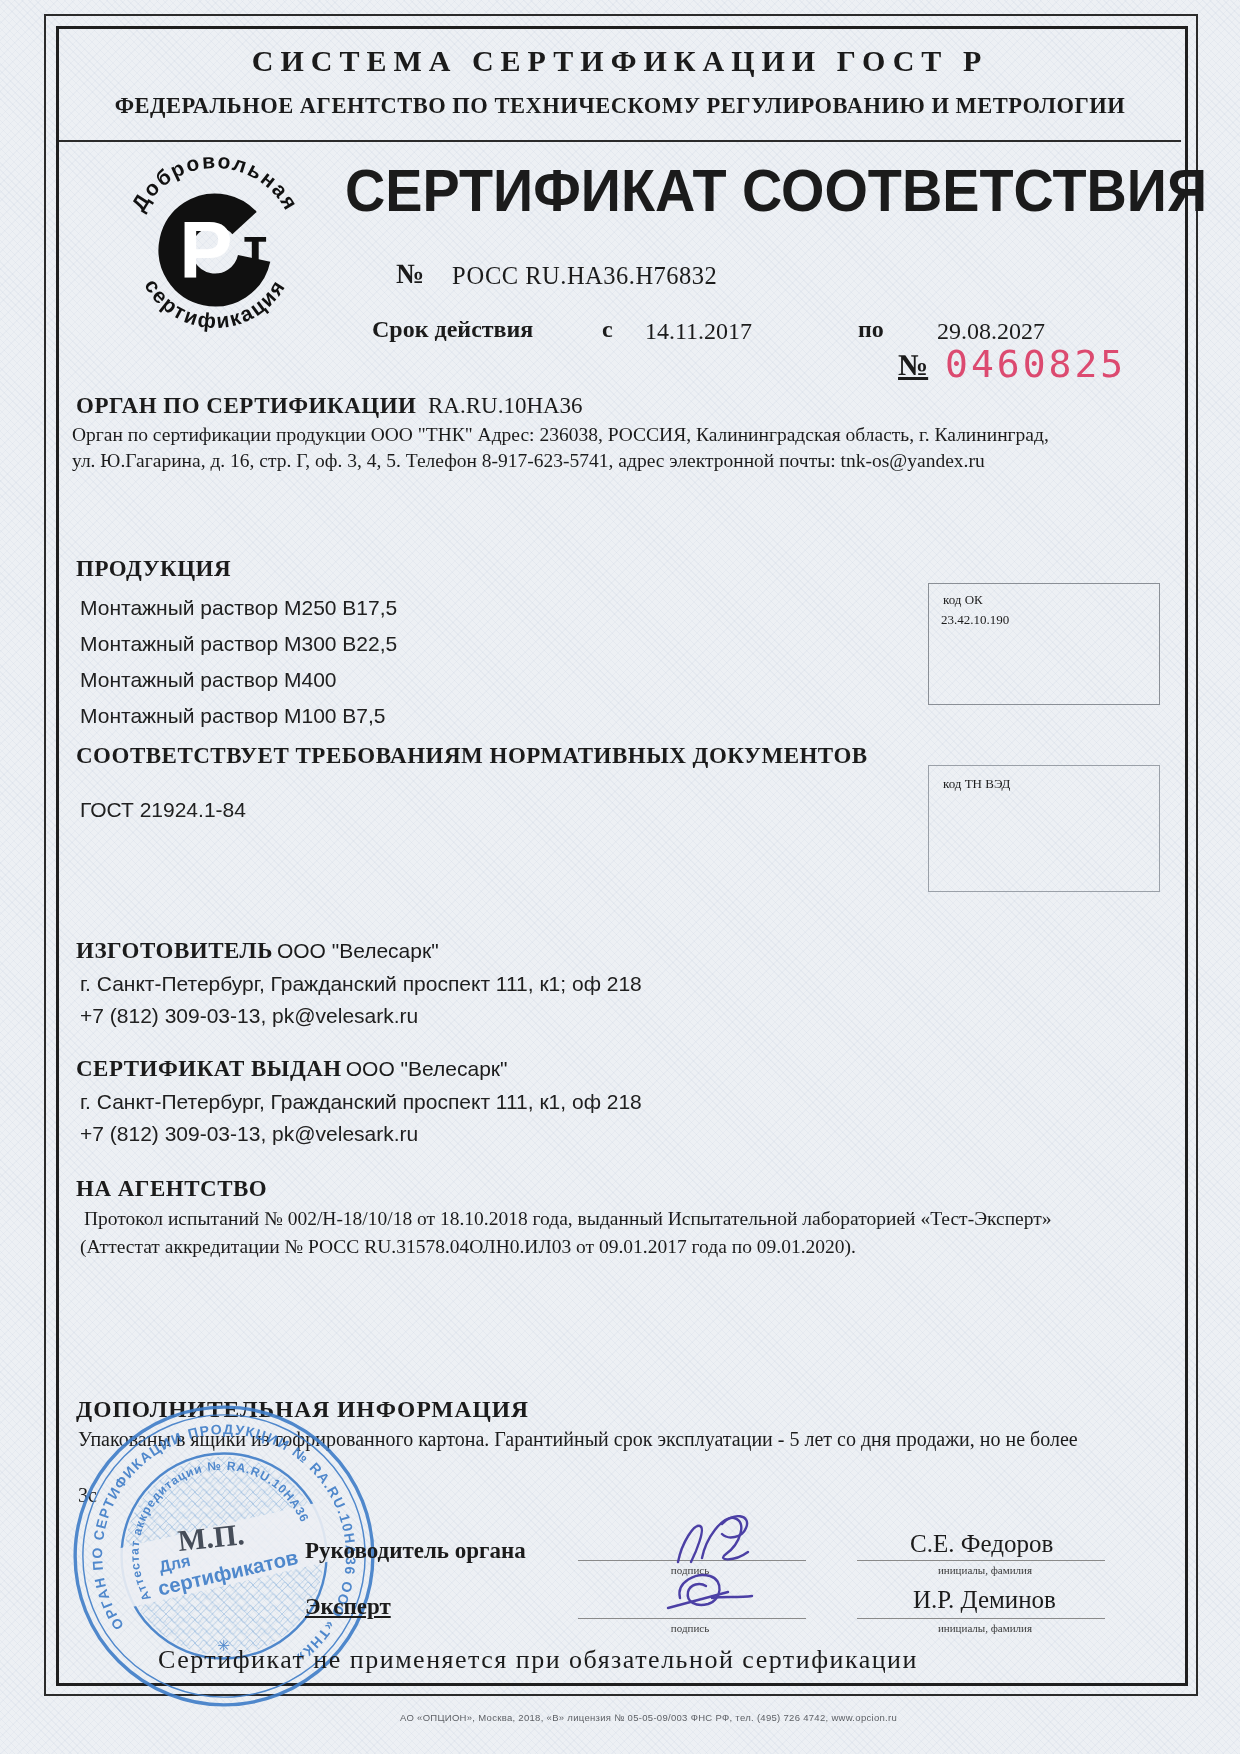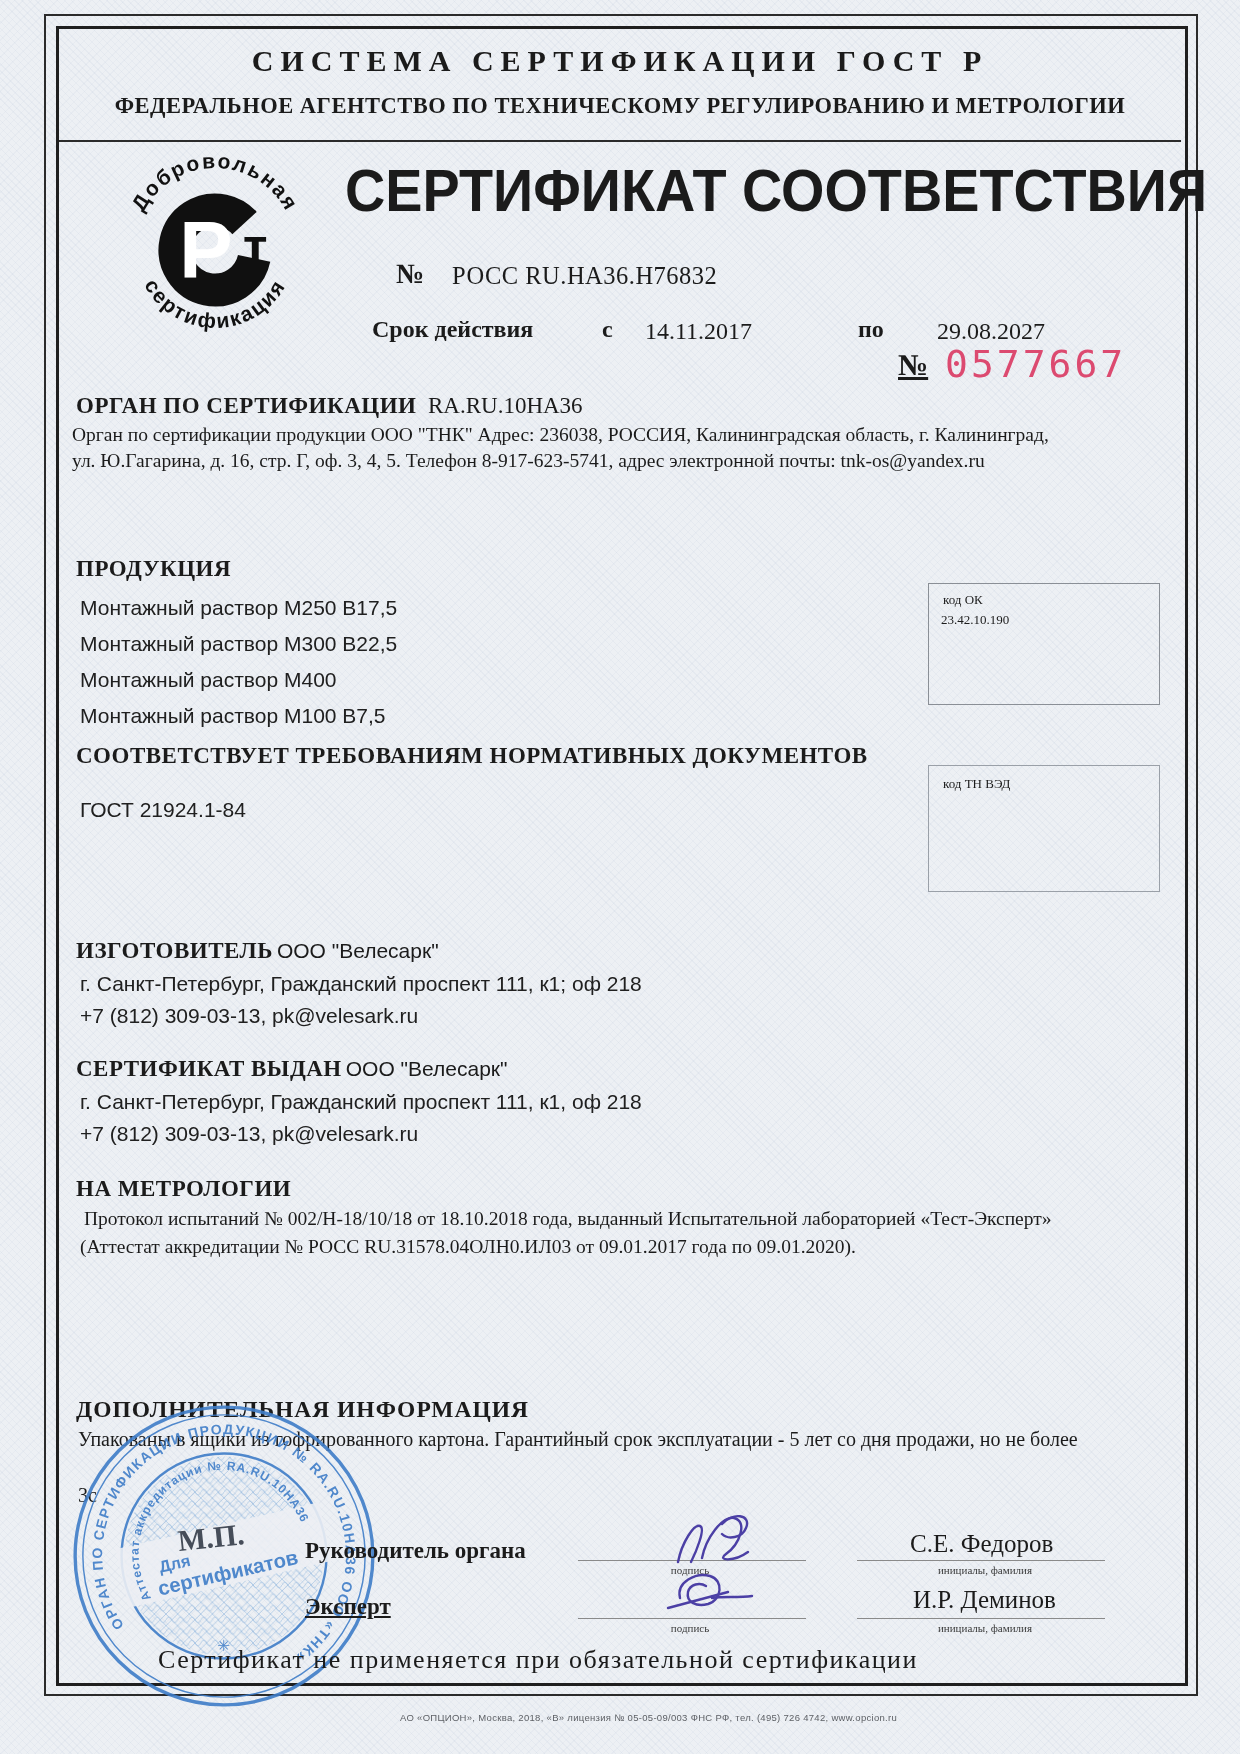--- a/index.html
+++ b/index.html
@@ -71,21 +71,21 @@
   <span class="abs b" style="left:396px;top:258px;font-size:28px;">№</span>
   <span class="abs serif24" style="left:452px;top:262px;font-size:24.5px;letter-spacing:.5px;">РОСС RU.НА36.Н76832</span>
 
   <span class="abs b serif24" style="left:372px;top:316px;">Срок действия</span>
   <span class="abs b serif24" style="left:602px;top:316px;">с</span>
   <span class="abs serif24" style="left:645px;top:318px;">14.11.2017</span>
   <span class="abs b serif24" style="left:858px;top:316px;">по</span>
   <span class="abs serif24" style="left:937px;top:318px;">29.08.2027</span>
 
   <span class="abs b" style="left:898px;top:348px;font-size:30px;text-decoration:underline;">№</span>
-  <span class="abs redno" style="left:945px;top:342px;">0577667</span>
+  <span class="abs redno" style="left:945px;top:342px;">0460825</span>
 
   <span class="abs heading" style="left:76px;top:393px;">ОРГАН ПО СЕРТИФИКАЦИИ</span>
   <span class="abs" style="left:428px;top:393px;font-size:23px;">RA.RU.10НА36</span>
   <div class="abs bodytext" style="left:72px;top:424px;">Орган по сертификации продукции ООО "ТНК" Адрес: 236038, РОССИЯ, Калининградская область, г. Калининград,</div>
   <div class="abs bodytext" style="left:72px;top:450px;">ул. Ю.Гагарина, д. 16, стр. Г, оф. 3, 4, 5. Телефон 8-917-623-5741, адрес электронной почты: tnk-os@yandex.ru</div>
 
   <span class="abs heading" style="left:76px;top:556px;">ПРОДУКЦИЯ</span>
   <div class="abs prodline" style="left:80px;top:596px;">Монтажный раствор М250 В17,5</div>
   <div class="abs prodline" style="left:80px;top:632px;">Монтажный раствор М300 В22,5</div>
   <div class="abs prodline" style="left:80px;top:668px;">Монтажный раствор М400</div>
@@ -109,21 +109,21 @@
   <div class="abs prodline" style="left:80px;top:972px;">г. Санкт-Петербург, Гражданский проспект 111, к1; оф 218</div>
   <div class="abs prodline" style="left:80px;top:1004px;">+7 (812) 309-03-13, pk@velesark.ru</div>
 
   <div class="abs" style="left:76px;top:1056px;white-space:nowrap;">
     <span class="heading">СЕРТИФИКАТ ВЫДАН</span>
     <span class="sans" style="font-size:21px;">ООО "Велесарк"</span>
   </div>
   <div class="abs prodline" style="left:80px;top:1090px;">г. Санкт-Петербург, Гражданский проспект 111, к1, оф 218</div>
   <div class="abs prodline" style="left:80px;top:1122px;">+7 (812) 309-03-13, pk@velesark.ru</div>
 
-  <span class="abs heading" style="left:76px;top:1176px;">НА МЕТРОЛОГИИ</span>
+  <span class="abs heading" style="left:76px;top:1176px;">НА АГЕНТСТВО</span>
   <div class="abs bodytext" style="left:84px;top:1208px;">Протокол испытаний № 002/Н-18/10/18 от 18.10.2018 года, выданный Испытательной лабораторией «Тест-Эксперт»</div>
   <div class="abs bodytext" style="left:80px;top:1236px;">(Аттестат аккредитации № РОСС RU.31578.04ОЛН0.ИЛ03 от 09.01.2017 года по 09.01.2020).</div>
 
   <span class="abs heading" style="left:76px;top:1396px;font-size:23.5px;letter-spacing:1px;">ДОПОЛНИТЕЛЬНАЯ ИНФОРМАЦИЯ</span>
   <div class="abs" style="left:78px;top:1428px;font-size:20px;white-space:nowrap;">Упакованы в ящики из гофрированного картона. Гарантийный срок эксплуатации - 5 лет со дня продажи, но не более</div>
   <div class="abs" style="left:78px;top:1484px;font-size:20px;">3с</div>
 
   <svg class="stamp-texts" style="left:50px;top:1382px;opacity:.9;" width="348" height="348" viewBox="0 0 360 360">
     <defs>
       <path id="arcOuter" d="M76.8,252.3 A126,126 0 1 1 283.2,107.7 A126,126 0 1 1 76.8,252.3"></path>

